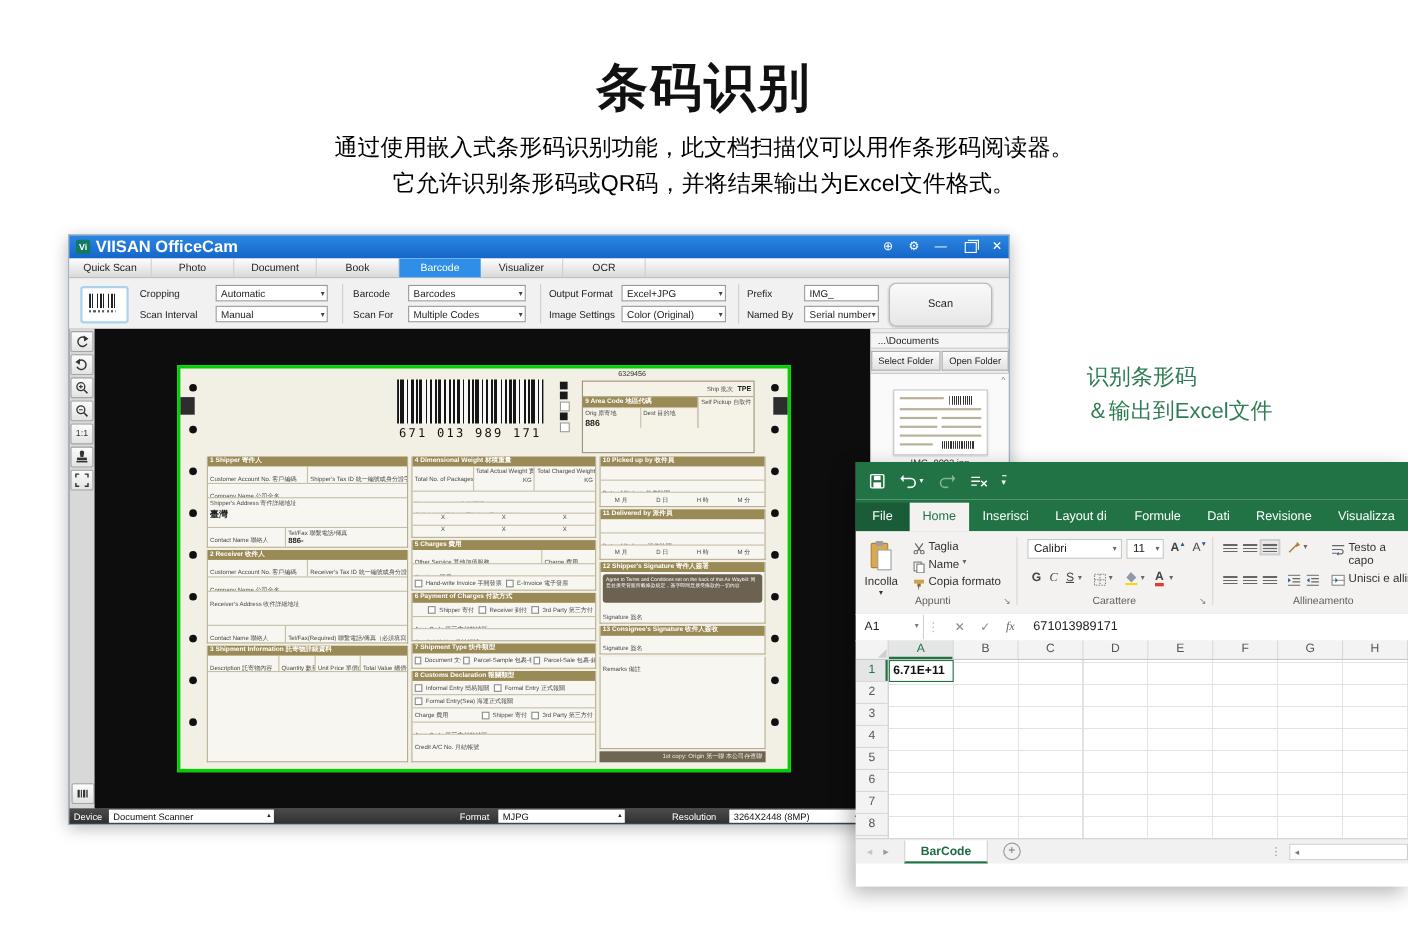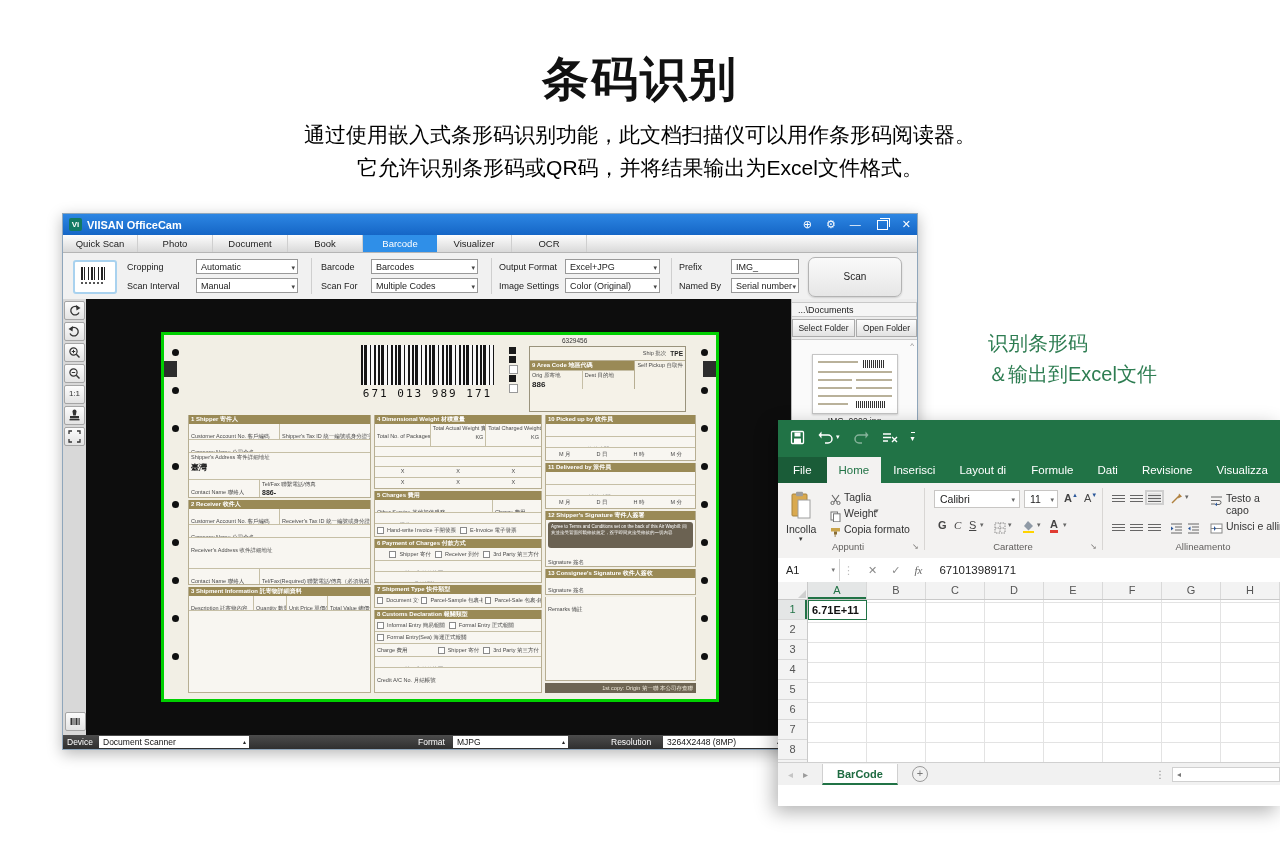--- a/index.html
+++ b/index.html
@@ -11,21 +11,21 @@
   #pg-title{left:0;right:0;top:48px;text-align:center;font-size:47px;font-weight:bold;letter-spacing:2px;}
   #pg-sub{left:0;right:0;top:118px;text-align:center;font-size:21px;line-height:33px;color:#000;}
 
   
   #scanner{left:62px;top:213px;width:856px;height:537px;background:#ececec;
            box-shadow:0 4px 14px rgba(0,0,0,.28);border:1px solid #8fa6bb;box-sizing:border-box;}
   #sc-titlebar{left:0;top:0;right:0;height:21px;background:linear-gradient(180deg,#2d86e3,#1566c6);
                display:flex;align-items:center;padding:0 6px;box-sizing:border-box;}
   #sc-logo{width:13px;height:13px;background:#127a63;color:#fff;font-size:8px;font-weight:bold;
            text-align:center;line-height:13px;margin-right:5px;border-radius:2px;}
-  #sc-title{color:#fff;font-size:11px;font-weight:bold;flex:1;}
+  #sc-title{color:#fff;font-size:15px;font-weight:bold;flex:1;}
   .tb-ico{color:#fff;font-size:11px;margin-left:14px;line-height:21px;}
   #sc-restore{width:9px;height:8px;border:1px solid #fff;position:relative;margin-left:16px;}
   #sc-restore:before{content:"";position:absolute;left:2px;top:-3px;width:9px;height:8px;border:1px solid #fff;border-bottom:none;border-left:none;}
   
   #sc-tabs{left:0;top:21px;right:0;height:17px;background:linear-gradient(180deg,#fdfdfd,#d9d9d9);
            border-bottom:1px solid #b5b5b5;display:flex;}
   .sc-tab{width:74px;text-align:center;font-size:9.5px;line-height:17px;color:#222;border-right:1px solid #cfcfcf;}
   .sc-tab.active{background:#2f8fe8;color:#fff;border-right:none;}
   
   #sc-toolbar{left:0;top:39px;right:0;height:46px;background:#f1f1f1;border-bottom:1px solid #cfcfcf;}
@@ -643,21 +643,21 @@
     <span class="ab" style="left:52px;top:8px;"><svg width="11" height="11" viewBox="0 0 11 11">
             <path d="M2 1l5 7M9 1L4 8" stroke="#666" stroke-width="1.1" fill="none"></path>
             <circle cx="2.5" cy="9" r="1.6" fill="none" stroke="#666"></circle>
             <circle cx="8.5" cy="9" r="1.6" fill="none" stroke="#666"></circle>
           </svg></span>
     <div class="rb-txt" style="left:66px;top:8px;">Taglia</div>
     <span class="ab" style="left:52px;top:25px;"><svg width="11" height="11" viewBox="0 0 11 11">
             <rect x="1" y="1" width="6.5" height="8" fill="#fff" stroke="#777"></rect>
             <rect x="3.5" y="2.8" width="6.5" height="8" fill="#fff" stroke="#777"></rect>
           </svg></span>
-    <div class="rb-txt" style="left:66px;top:24px;">Weight</div>
+    <div class="rb-txt" style="left:66px;top:24px;">Name</div>
     <div class="rb-txt" style="left:97px;top:24px;font-size:7px;color:#666;">▾</div>
     <span class="ab" style="left:52px;top:41px;"><svg width="11" height="11" viewBox="0 0 11 11">
             <rect x="1" y="1" width="9" height="3.5" fill="#c9a34a"></rect>
             <path d="M4 4.5h3v3h-1.5v2.5h-0.8V7.5H4z" fill="#8a6d32"></path>
           </svg></span>
     <div class="rb-txt" style="left:66px;top:40px;">Copia formato</div>
     <div class="grp-lab" style="left:30px;width:80px;">Appunti</div>
     <div class="dlg" style="left:134px;">↘</div>
     <div class="grp-sep" style="left:146px;"></div>
 

